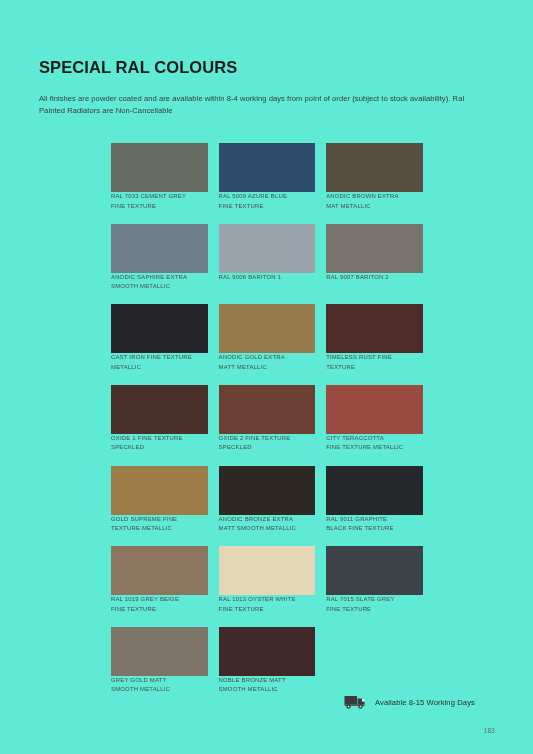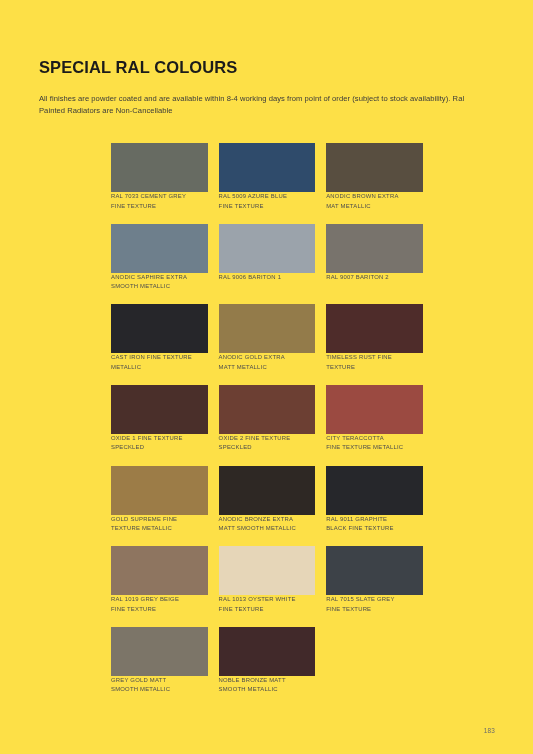--- a/index.html
+++ b/index.html
@@ -14,21 +14,21 @@
     position: relative;
     overflow: hidden;
     font-family: "Liberation Sans", "DejaVu Sans", sans-serif;
     color: #231f20;
     -webkit-font-smoothing: antialiased;
   }
 
   .page {
     position: absolute;
     inset: 0;
-    background: #fde047;
+    background: #5eead4;
   }
 
   
   .page-title {
     position: absolute;
     left: 39px;
     top: 47px;
     font-size: 16.5px;
     font-weight: bold;
     letter-spacing: 0.1px;
@@ -162,16 +162,29 @@
         <div class="swatch-cell"><span class="swatch-chip" title="RAL 1013 Oyster White Fine Texture" style="background: rgb(230, 214, 184);"></span><span class="swatch-label"><span class="line">RAL 1013 OYSTER WHITE</span><span class="line">FINE TEXTURE</span></span></div>
         <div class="swatch-cell"><span class="swatch-chip" title="RAL 7015 Slate Grey Fine Texture" style="background: rgb(61, 66, 72);"></span><span class="swatch-label"><span class="line">RAL 7015 SLATE GREY</span><span class="line">FINE TEXTURE</span></span></div>
       </div>
       <div class="swatch-row">
         <div class="swatch-cell"><span class="swatch-chip" title="Grey Gold Matt Smooth Metallic" style="background: rgb(124, 117, 104);"></span><span class="swatch-label"><span class="line">GREY GOLD MATT</span><span class="line">SMOOTH METALLIC</span></span></div>
         <div class="swatch-cell"><span class="swatch-chip" title="Noble Bronze Matt Smooth Metallic" style="background: rgb(65, 41, 42);"></span><span class="swatch-label"><span class="line">NOBLE BRONZE MATT</span><span class="line">SMOOTH METALLIC</span></span></div>
         <div class="swatch-cell is-empty"></div>
       </div>
     </div>
 
+  <div class="footer-note">
+    <svg class="truck-icon" viewBox="0 0 48 32" aria-hidden="true">
+      <rect x="1" y="4" width="25" height="17" fill="#3b3b3b"></rect>
+      <path d="M27 9 h8 l6 6 v6 h-14 z" fill="#3b3b3b"></path>
+      <rect x="36" y="11" width="5" height="4" fill="#ffffff"></rect>
+      <rect x="1" y="21" width="40" height="2.5" fill="#3b3b3b"></rect>
+      <circle cx="9" cy="25" r="4.4" fill="#3b3b3b"></circle>
+      <circle cx="9" cy="25" r="1.7" fill="#ffffff"></circle>
+      <circle cx="33" cy="25" r="4.4" fill="#3b3b3b"></circle>
+      <circle cx="33" cy="25" r="1.7" fill="#ffffff"></circle>
+    </svg>
+    <span class="footer-note-text">Available 8-15 Working Days</span>
+  </div>
 
   <div class="page-number">183</div>
 
 </div>
 
 </body></html>

